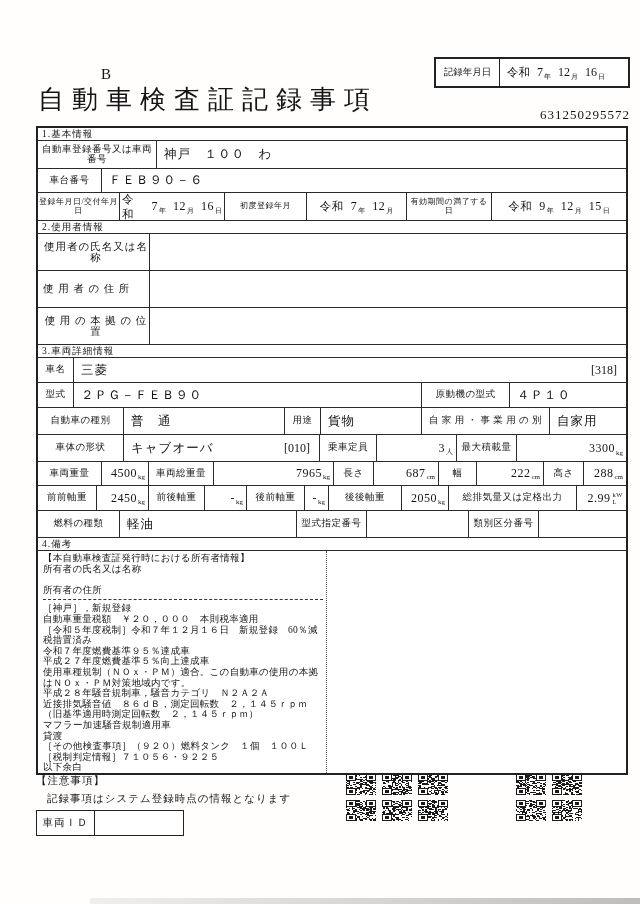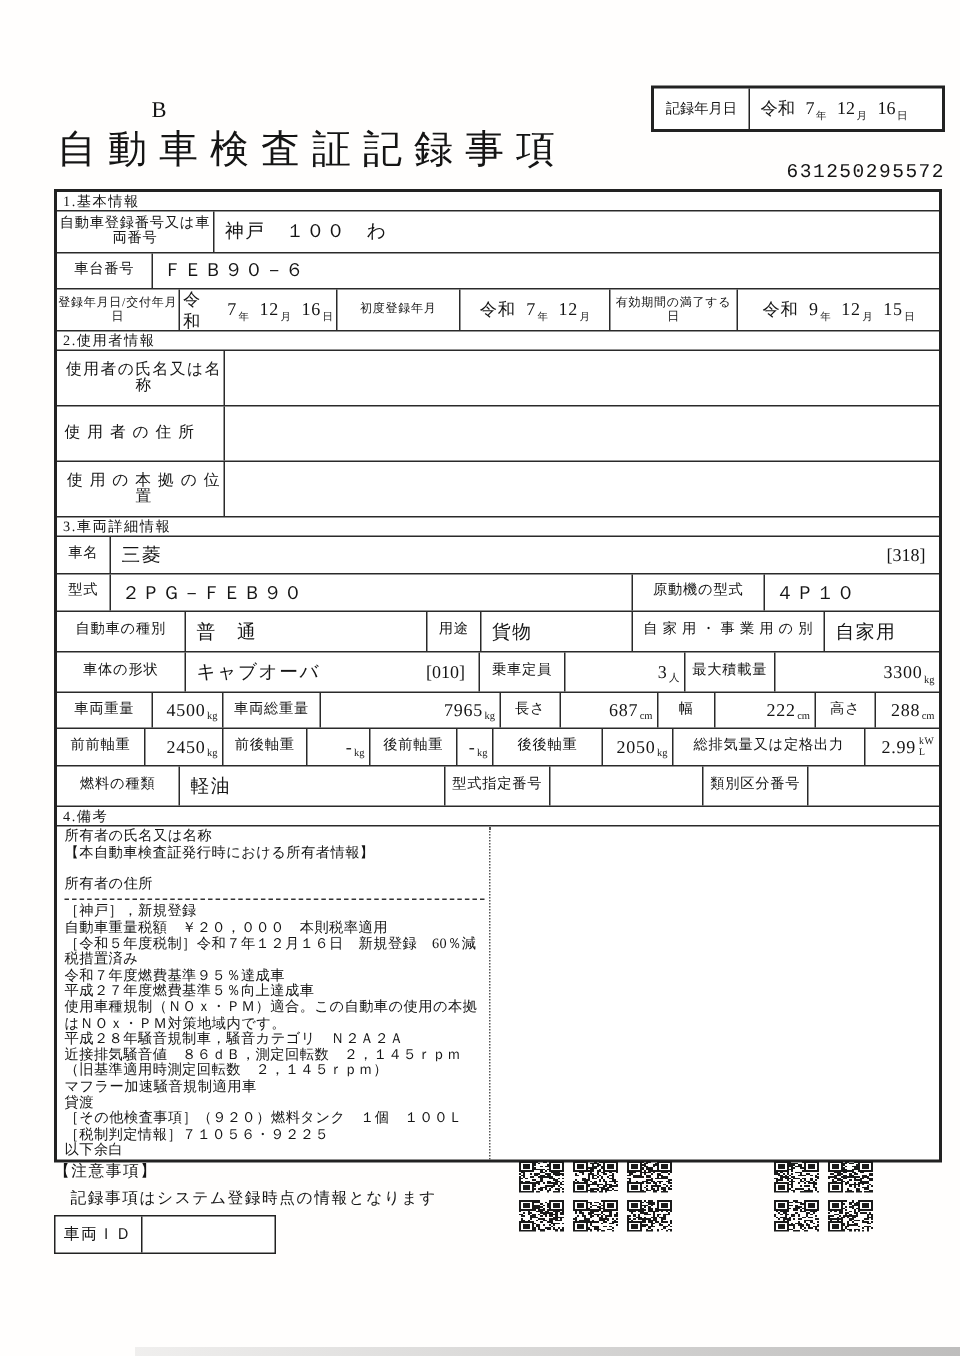--- a/index.html
+++ b/index.html
@@ -6,21 +6,21 @@
   html,body{width:640px;height:904px}
   body{background:#fff;font-family:"Liberation Serif","DejaVu Serif",serif;color:#151515;position:relative;overflow:hidden}
   .page{position:absolute;inset:0;background:#fffefd}
 
   
   .b-mark{position:absolute;left:101px;top:66px;font-size:15px}
   .title{position:absolute;left:38px;top:82px;font-size:26px;letter-spacing:8px;white-space:nowrap;font-weight:400}
   .rec-box{position:absolute;left:434px;top:57px;width:196px;height:31px;border:2px solid #222;display:flex;background:#fff}
   .rec-label{width:64px;border-right:1.5px solid #222;font-size:9.5px;display:flex;align-items:center;justify-content:center}
   .rec-value{flex:1;display:flex;align-items:center;padding-left:7px}
-  .doc-number{position:absolute;right:10px;top:107px;font-family:Liberation Mono, monospace;font-size:13px;letter-spacing:1px}
+  .doc-number{position:absolute;right:10px;top:107px;font-family:Liberation Serif, serif;font-size:13px;letter-spacing:1px}
 
   
   .table{position:absolute;left:36px;top:126px;width:592px;border:2px solid #222;background:#fff}
   .row{display:flex;border-bottom:1px solid #2a2a2a;align-items:stretch}
   .row:last-child{border-bottom:none}
   .sec{font-size:9.5px;height:13px;display:flex;align-items:center;padding-left:4px;letter-spacing:1px}
   .cell{display:flex;align-items:center;overflow:hidden;position:relative}
   .br{border-right:1px solid #2a2a2a}
   .lbl{font-size:9.5px;justify-content:center;text-align:center;line-height:1.05;letter-spacing:0.5px}
   .lbl.tiny{font-size:8px}
@@ -80,21 +80,21 @@
         <span class="u" data-bind="u.day">日</span>
     </div>
   </div>
   <div class="doc-number" data-bind="header.doc_number">631250295572</div>
 
   <div class="table">
 
     <div class="row sec" data-bind="sections.basic">1.基本情報</div>
 
     <div class="row" style="height:28px">
-      <div class="cell lbl br" style="width:105px" data-bind="basic.reg_number_label">自動車登録番号又は車両番号</div>
+      <div class="cell lbl br" style="width:119px" data-bind="basic.reg_number_label">自動車登録番号又は車両番号</div>
       <div class="cell val flex1" data-bind="basic.reg_number">神戸　１００　わ</div>
     </div>
 
     <div class="row" style="height:24px">
       <div class="cell lbl br" style="width:64px" data-bind="basic.chassis_label">車台番号</div>
       <div class="cell val flex1" data-bind="basic.chassis_number">ＦＥＢ９０－６</div>
     </div>
 
     <div class="row" style="height:28px">
       <div class="cell lbl tiny br" style="width:82px" data-bind="basic.reg_date_label">登録年月日/交付年月日</div>
@@ -251,22 +251,22 @@
       <div class="cell lbl br" style="width:70px" data-bind="vehicle.type_cert_label">型式指定番号</div>
       <div class="cell val br" style="width:102px" data-bind="vehicle.type_cert"></div>
       <div class="cell lbl br" style="width:70px" data-bind="vehicle.class_code_label">類別区分番号</div>
       <div class="cell val flex1" data-bind="vehicle.class_code"></div>
     </div>
 
     <div class="row sec" data-bind="sections.remarks">4.備考</div>
 
     <div class="row remarks">
       <div class="rem-left">
+        <div data-bind="remarks.owner_header">【本自動車検査証発行時における所有者情報】</div>
         <div data-bind="remarks.owner_name_label">所有者の氏名又は名称</div>
-        <div data-bind="remarks.owner_header">【本自動車検査証発行時における所有者情報】</div>
         <div class="blank-line"></div>
         <div data-bind="remarks.owner_address_label">所有者の住所</div>
         <div class="dash-line"></div>
         <div data-bind-list="remarks.body_lines">
             <div>［神戸］，新規登録</div>
             <div>自動車重量税額　￥２０，０００　本則税率適用</div>
             <div>［令和５年度税制］令和７年１２月１６日　新規登録　60％減税措置済み</div>
             <div>令和７年度燃費基準９５％達成車</div>
             <div>平成２７年度燃費基準５％向上達成車</div>
             <div>使用車種規制（ＮＯｘ・ＰＭ）適合。この自動車の使用の本拠はＮＯｘ・ＰＭ対策地域内です。</div>

